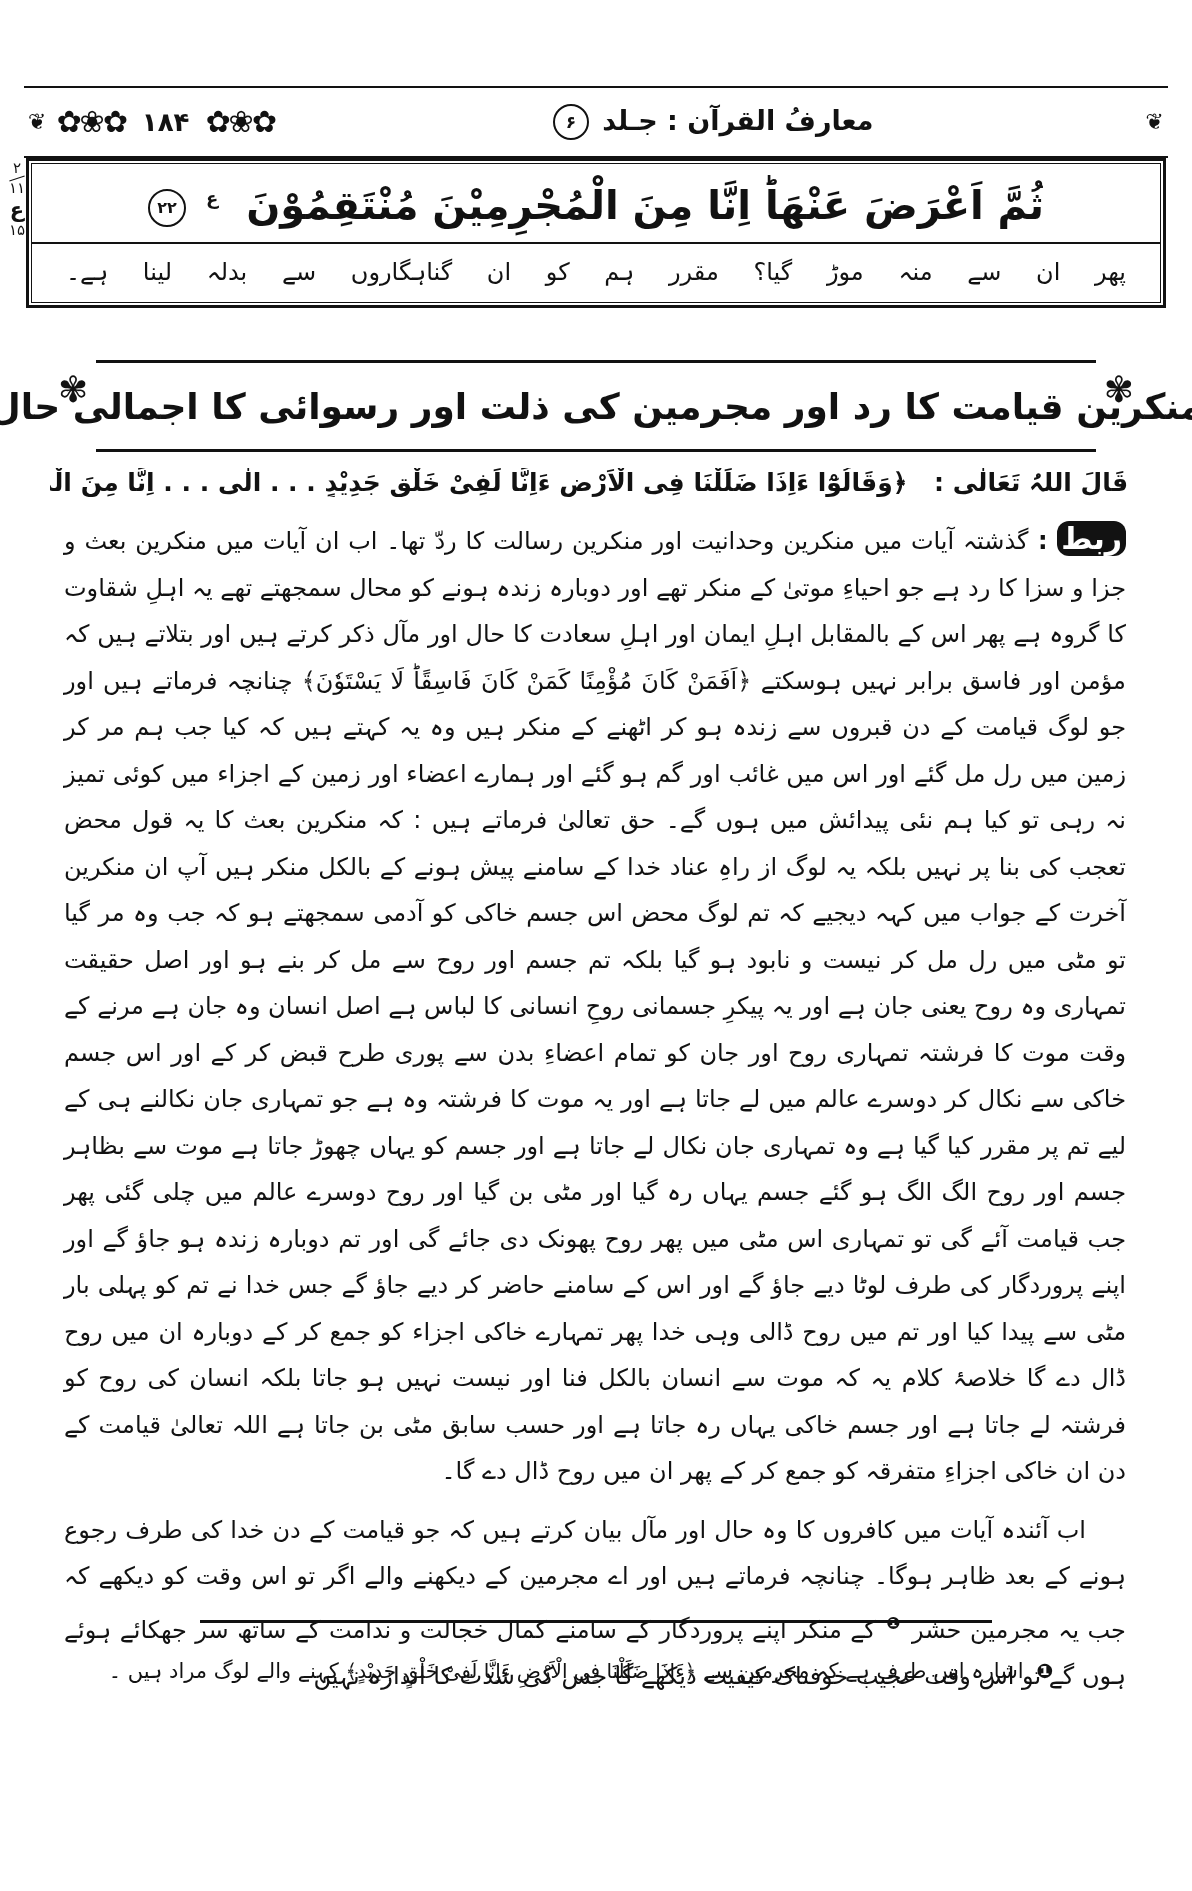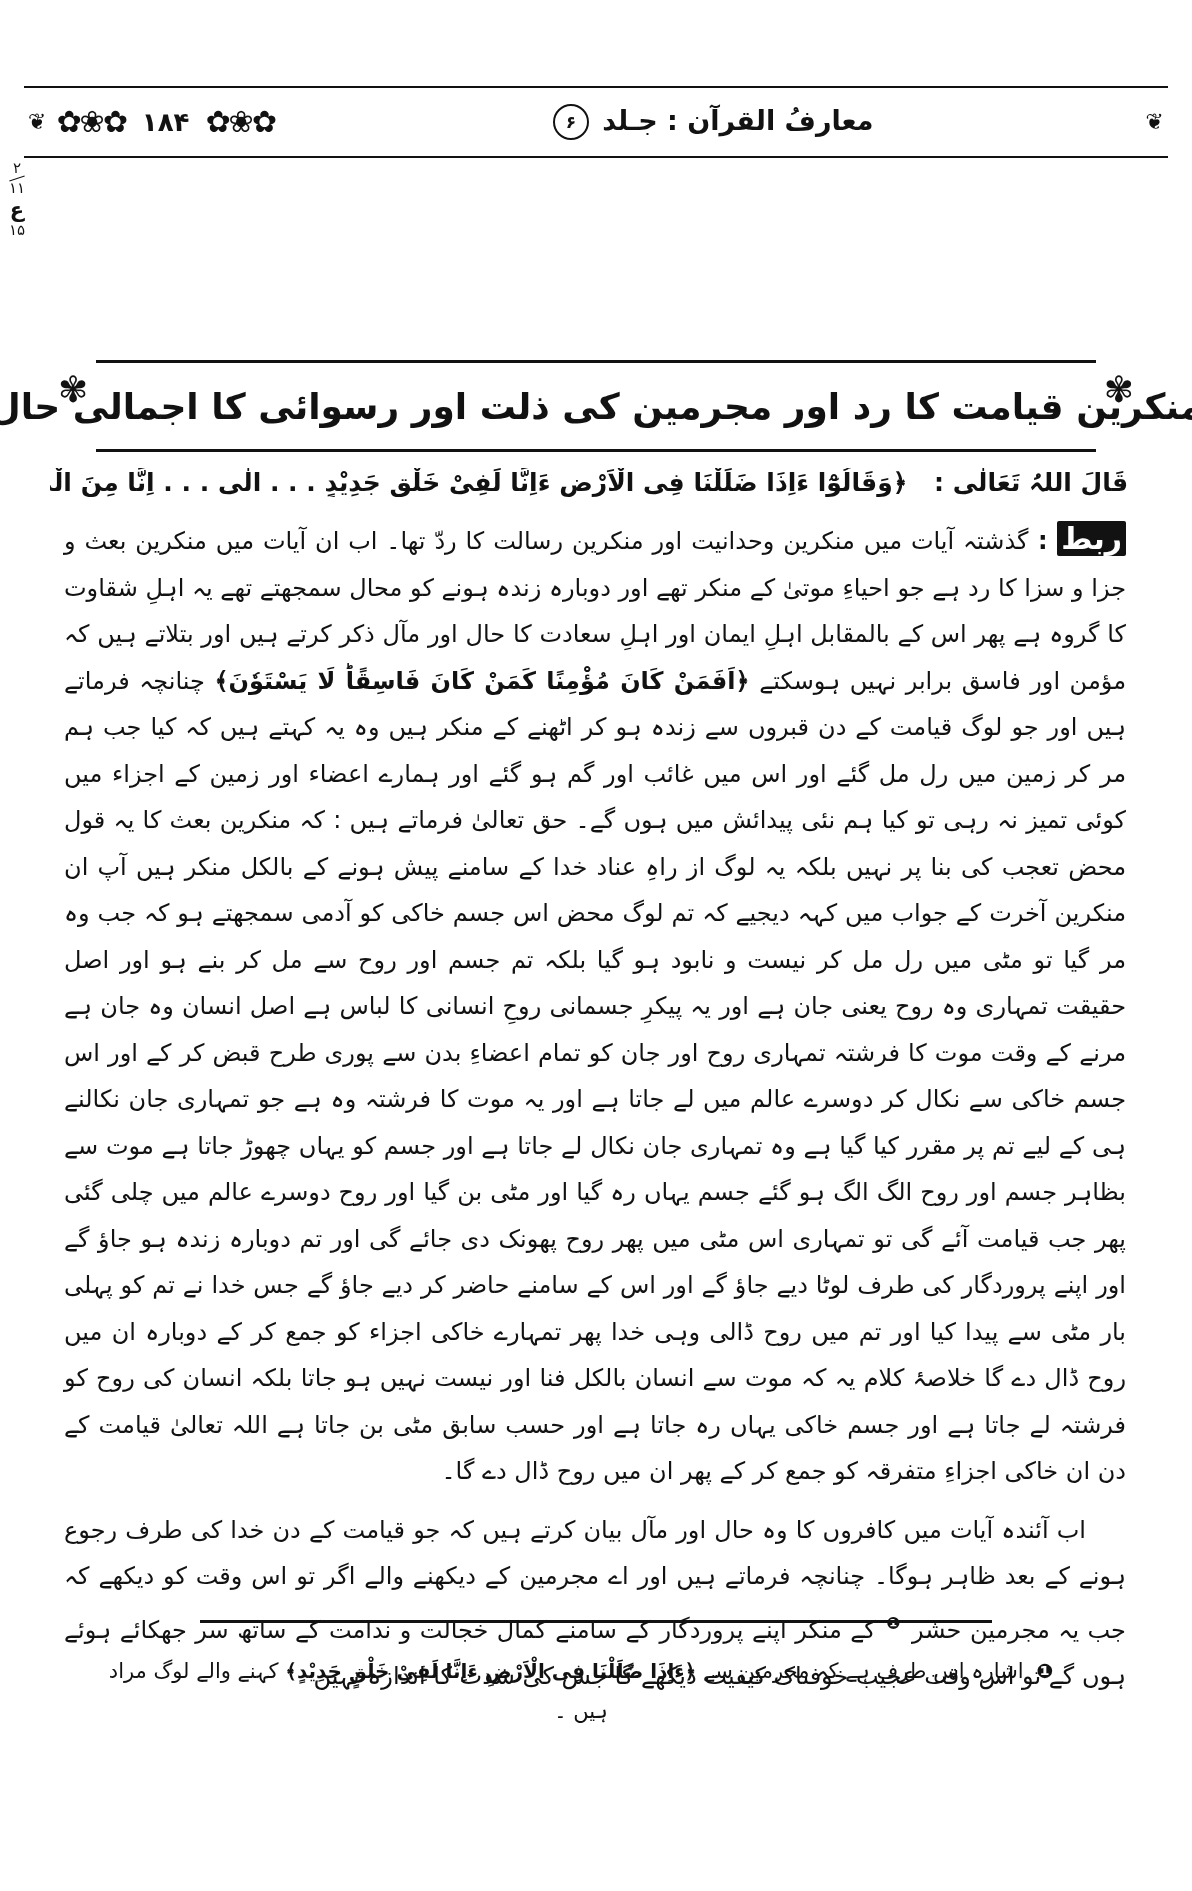--- a/index.html
+++ b/index.html
@@ -83,23 +83,23 @@
   }
   .qala-line .qala-intro{margin-left:18px;}
 
   
   .body-text{
     position:absolute;top:516px;right:66px;left:64px;
     font-size:24px;line-height:46.5px;text-align:justify;
   }
   .body-text p{margin:0;}
   .body-text p.para2{margin-top:12px;text-indent:40px;}
-  .rabt{font-weight:bold;font-size:30px;background:#121212;color:#fff;padding:0 4px;border-radius:2px;}
+  .rabt{font-weight:bold;font-size:30px;background:#121212;color:#fff;padding:0 4px;border-radius:12px;}
   .rabt-sep{font-weight:bold;}
-  .inline-quote{font-weight:bold;}
+  .inline-quote{font-weight:normal;}
   .fn-ref{font-size:17px;vertical-align:super;font-weight:bold;padding:0 2px;}
 
   
   .footnote-rule{
     position:absolute;top:1620px;left:200px;width:792px;height:3px;background:#121212;
   }
   .footnote{
     position:absolute;top:1652px;left:90px;right:120px;
     font-size:21px;line-height:1.9;text-align:center;
   }
@@ -124,20 +124,31 @@
     <div class="hb-cell">
       <span>معارفُ القرآن : جـلد</span>
       <span class="circle-badge">۶</span>
     </div>
     <span class="hb-flowers">✿❀✿</span>
     <div class="hb-page-number">۱۸۴</div>
     <span class="hb-flowers">✿❀✿</span>
     <span class="hb-end">❦</span>
   </div>
 
+  <div class="verse-box">
+    <div class="verse-box-inner">
+      <div class="verse-line">
+        <span>ثُمَّ اَعْرَضَ عَنْهَاؕ اِنَّا مِنَ الْمُجْرِمِيْنَ مُنْتَقِمُوْنَ</span>
+        <span class="ruku-ain">ع</span>
+        <span class="verse-circle">۲۲</span>
+      </div>
+      <div class="verse-divider"></div>
+      <div class="verse-translation">پھر ان سے منہ موڑ گیا؟ مقرر ہم کو ان گناہگاروں سے بدلہ لینا ہے۔</div>
+    </div>
+  </div>
 
   <span class="heading-medallion right-side">✾</span>
   <div class="heading-box">
 
     <h2 class="heading-text">منکرین قیامت کا رد اور مجرمین کی ذلت اور رسوائی کا اجمالی حال</h2>
 
   </div>
   <span class="heading-medallion left-side">✾</span>
 
   <div class="qala-line">

